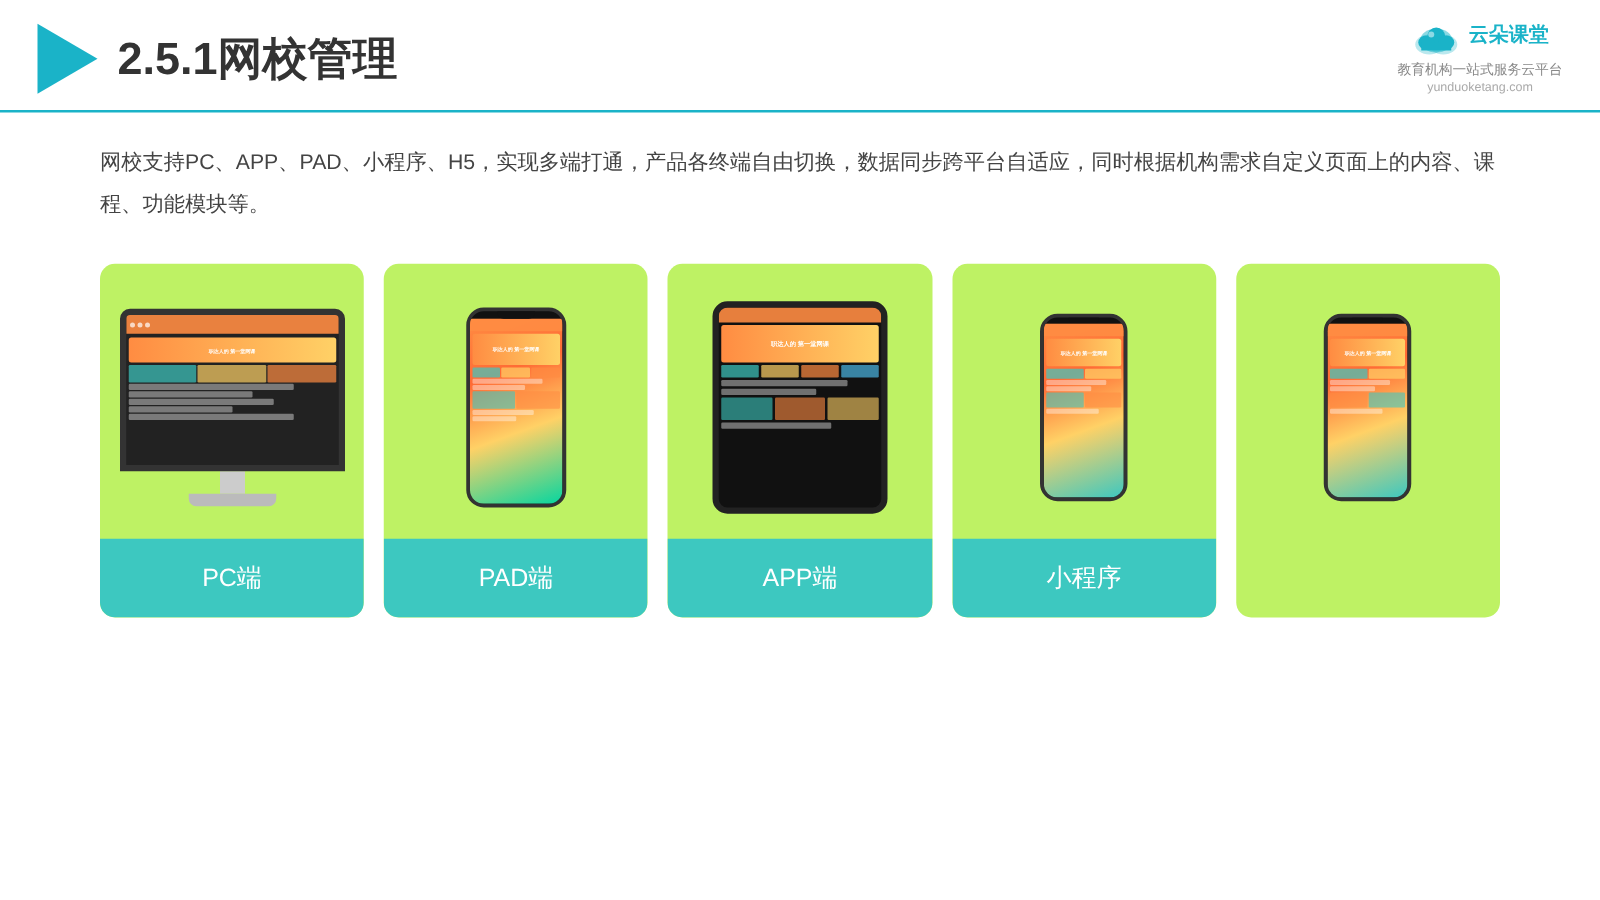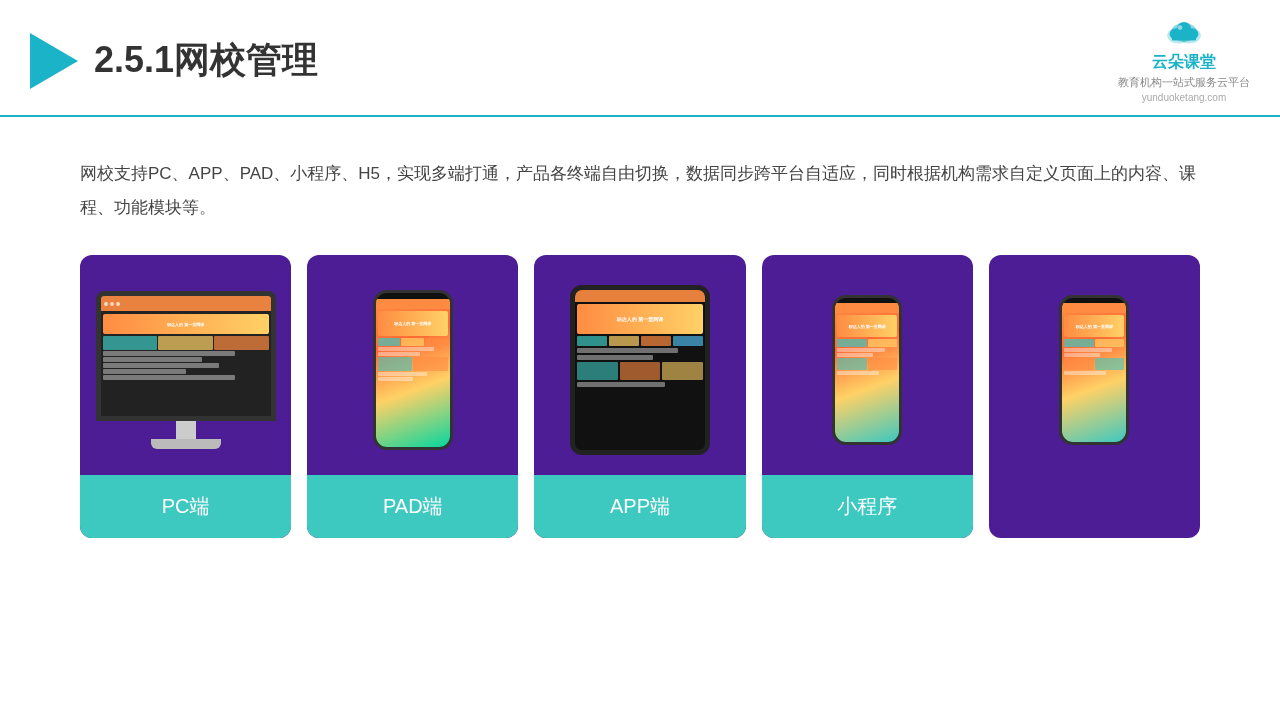--- a/index.html
+++ b/index.html
@@ -37,23 +37,22 @@
       color: #333;
     }
     .header-right {
       display: flex;
       flex-direction: column;
       align-items: center;
       gap: 2px;
     }
     .brand-logo {
       display: flex;
-      align-items: center;
+      align-items: flex-start;
       gap: 6px;
-      flex-direction: column;
     }
     .cloud-icon {
       width: 40px;
       height: 28px;
     }
     .brand-name {
       font-size: 16px;
       color: #1ab3c8;
       font-weight: bold;
     }
@@ -62,38 +61,38 @@
       color: #888;
       text-align: center;
     }
     .brand-url {
       font-size: 10px;
       color: #aaa;
     }
 
     
     .content {
-      padding: 40px 80px;
+      padding: 23px 80px;
     }
     .description {
       font-size: 17px;
       color: #444;
       line-height: 2;
       margin-bottom: 30px;
     }
 
     
     .cards-row {
       display: flex;
       gap: 16px;
       justify-content: center;
       margin-top: 10px;
     }
     .card {
-      background: #4c1d95;
+      background: #bef264;
       border-radius: 12px;
       width: 220px;
       display: flex;
       flex-direction: column;
       align-items: center;
       overflow: hidden;
     }
     .card-image-area {
       width: 100%;
       height: 220px;

